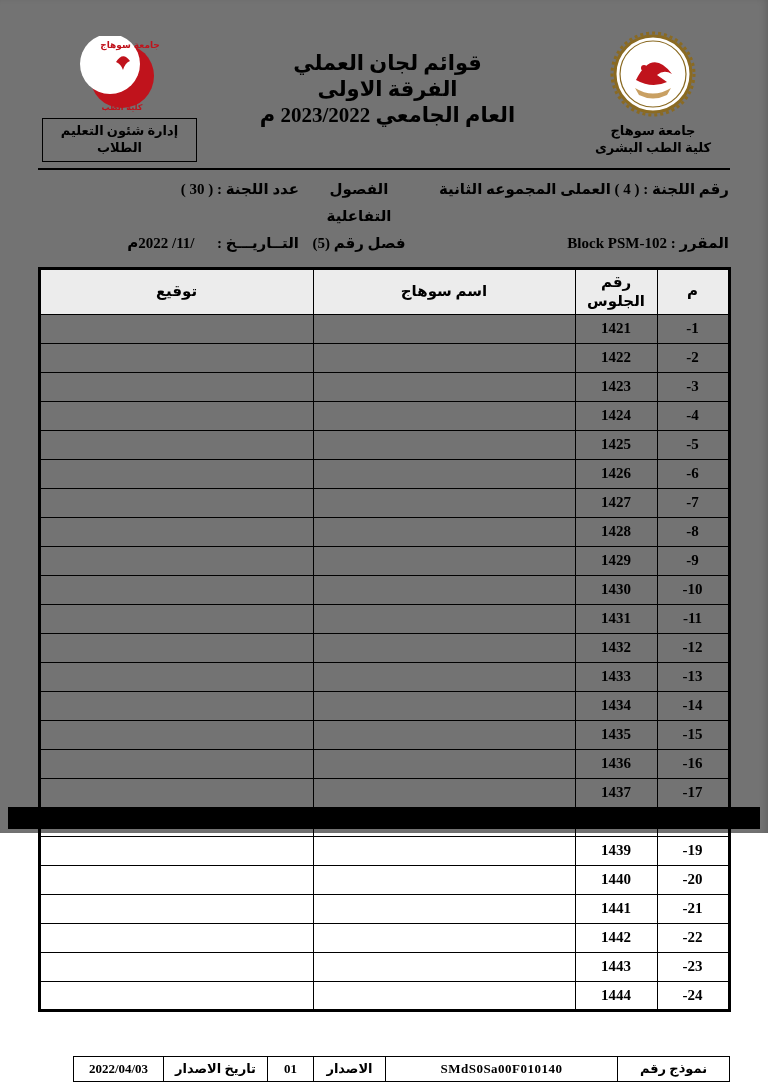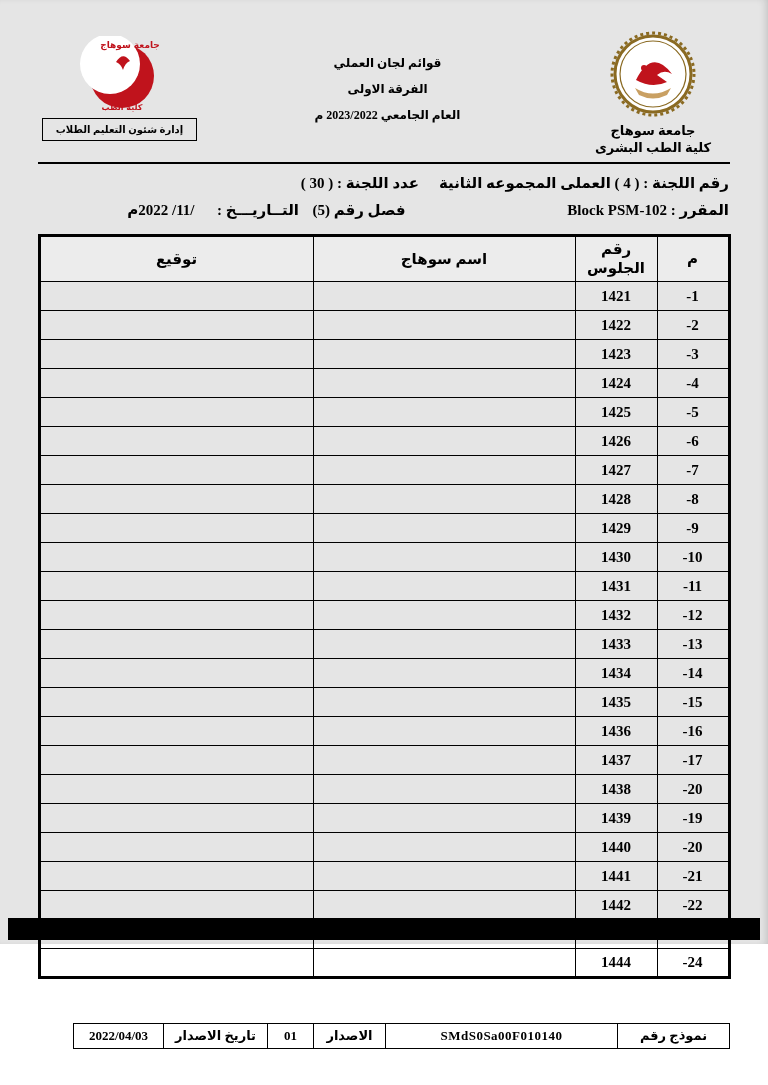--- a/index.html
+++ b/index.html
@@ -3,33 +3,33 @@
 <meta charset="utf-8">
 <style>
   * { margin:0; padding:0; box-sizing:border-box; }
   html,body { width:768px; height:1085px; background:#ffffff; }
   body {
     font-family:"Liberation Serif","DejaVu Sans",serif;
     color:#000;
     position:relative;
     overflow:hidden;
   }
-  .page { position:relative; width:768px; height:944px; background:#e5e5e5;
+  .page { position:relative; width:768px; height:833px; background:#737373;
           box-shadow: inset -5px 0 8px -4px rgba(0,0,0,.18); }
 
   
   .header { display:flex; justify-content:space-between; padding:24px 40px 0 42px; }
   .hdr-left  { width:155px; text-align:center; }
   .hdr-left svg { margin-top:12px; }
   .caption-box {
-    border:1.5px solid #000; font-weight:bold; font-size:10px;
+    border:1.5px solid #000; font-weight:bold; font-size:13px;
     padding:4px 2px; margin-top:2px; line-height:1.3;
   }
   .hdr-center { flex:1; text-align:center; margin-top:26px; }
-  .title-line { font-weight:bold; font-size:12px; line-height:26px; }
+  .title-line { font-weight:bold; font-size:21px; line-height:26px; }
   .hdr-right { width:150px; text-align:center; }
   .hdr-right svg { margin-top:6px; }
   .uni-name { font-weight:bold; font-size:13px; line-height:17px; }
 
   .rule { margin:6px 38px 0 38px; border-top:2.5px solid #000; }
 
   
   .info { margin:6px 39px 0 39px; }
   .info-row { display:flex; }
   .info-cell { font-weight:bold; font-size:15px; line-height:27px; }
@@ -107,20 +107,21 @@
       <div class="uni-name" dir="rtl">جامعة سوهاج</div>
       <div class="uni-name" dir="rtl">كلية الطب البشرى</div>
     </div>
   </div>
 
   <div class="rule"></div>
 
   <div class="info" dir="rtl">
     <div class="info-row">
       <div class="info-cell cell-r">رقم اللجنة : ( 4 ) العملى المجموعه الثانية</div>
+      <div class="info-cell cell-c">الفصول التفاعلية</div>
       <div class="info-cell cell-l">عدد اللجنة : ( 30 )</div>
     </div>
     <div class="info-row">
       <div class="info-cell cell-r">المقرر : Block PSM-102</div>
       <div class="info-cell cell-c">فصل رقم (5)</div>
       <div class="info-cell cell-l pre">التــاريـــخ :      /11/ 2022م</div>
     </div>
   </div>
 
   <table class="main" dir="rtl">

